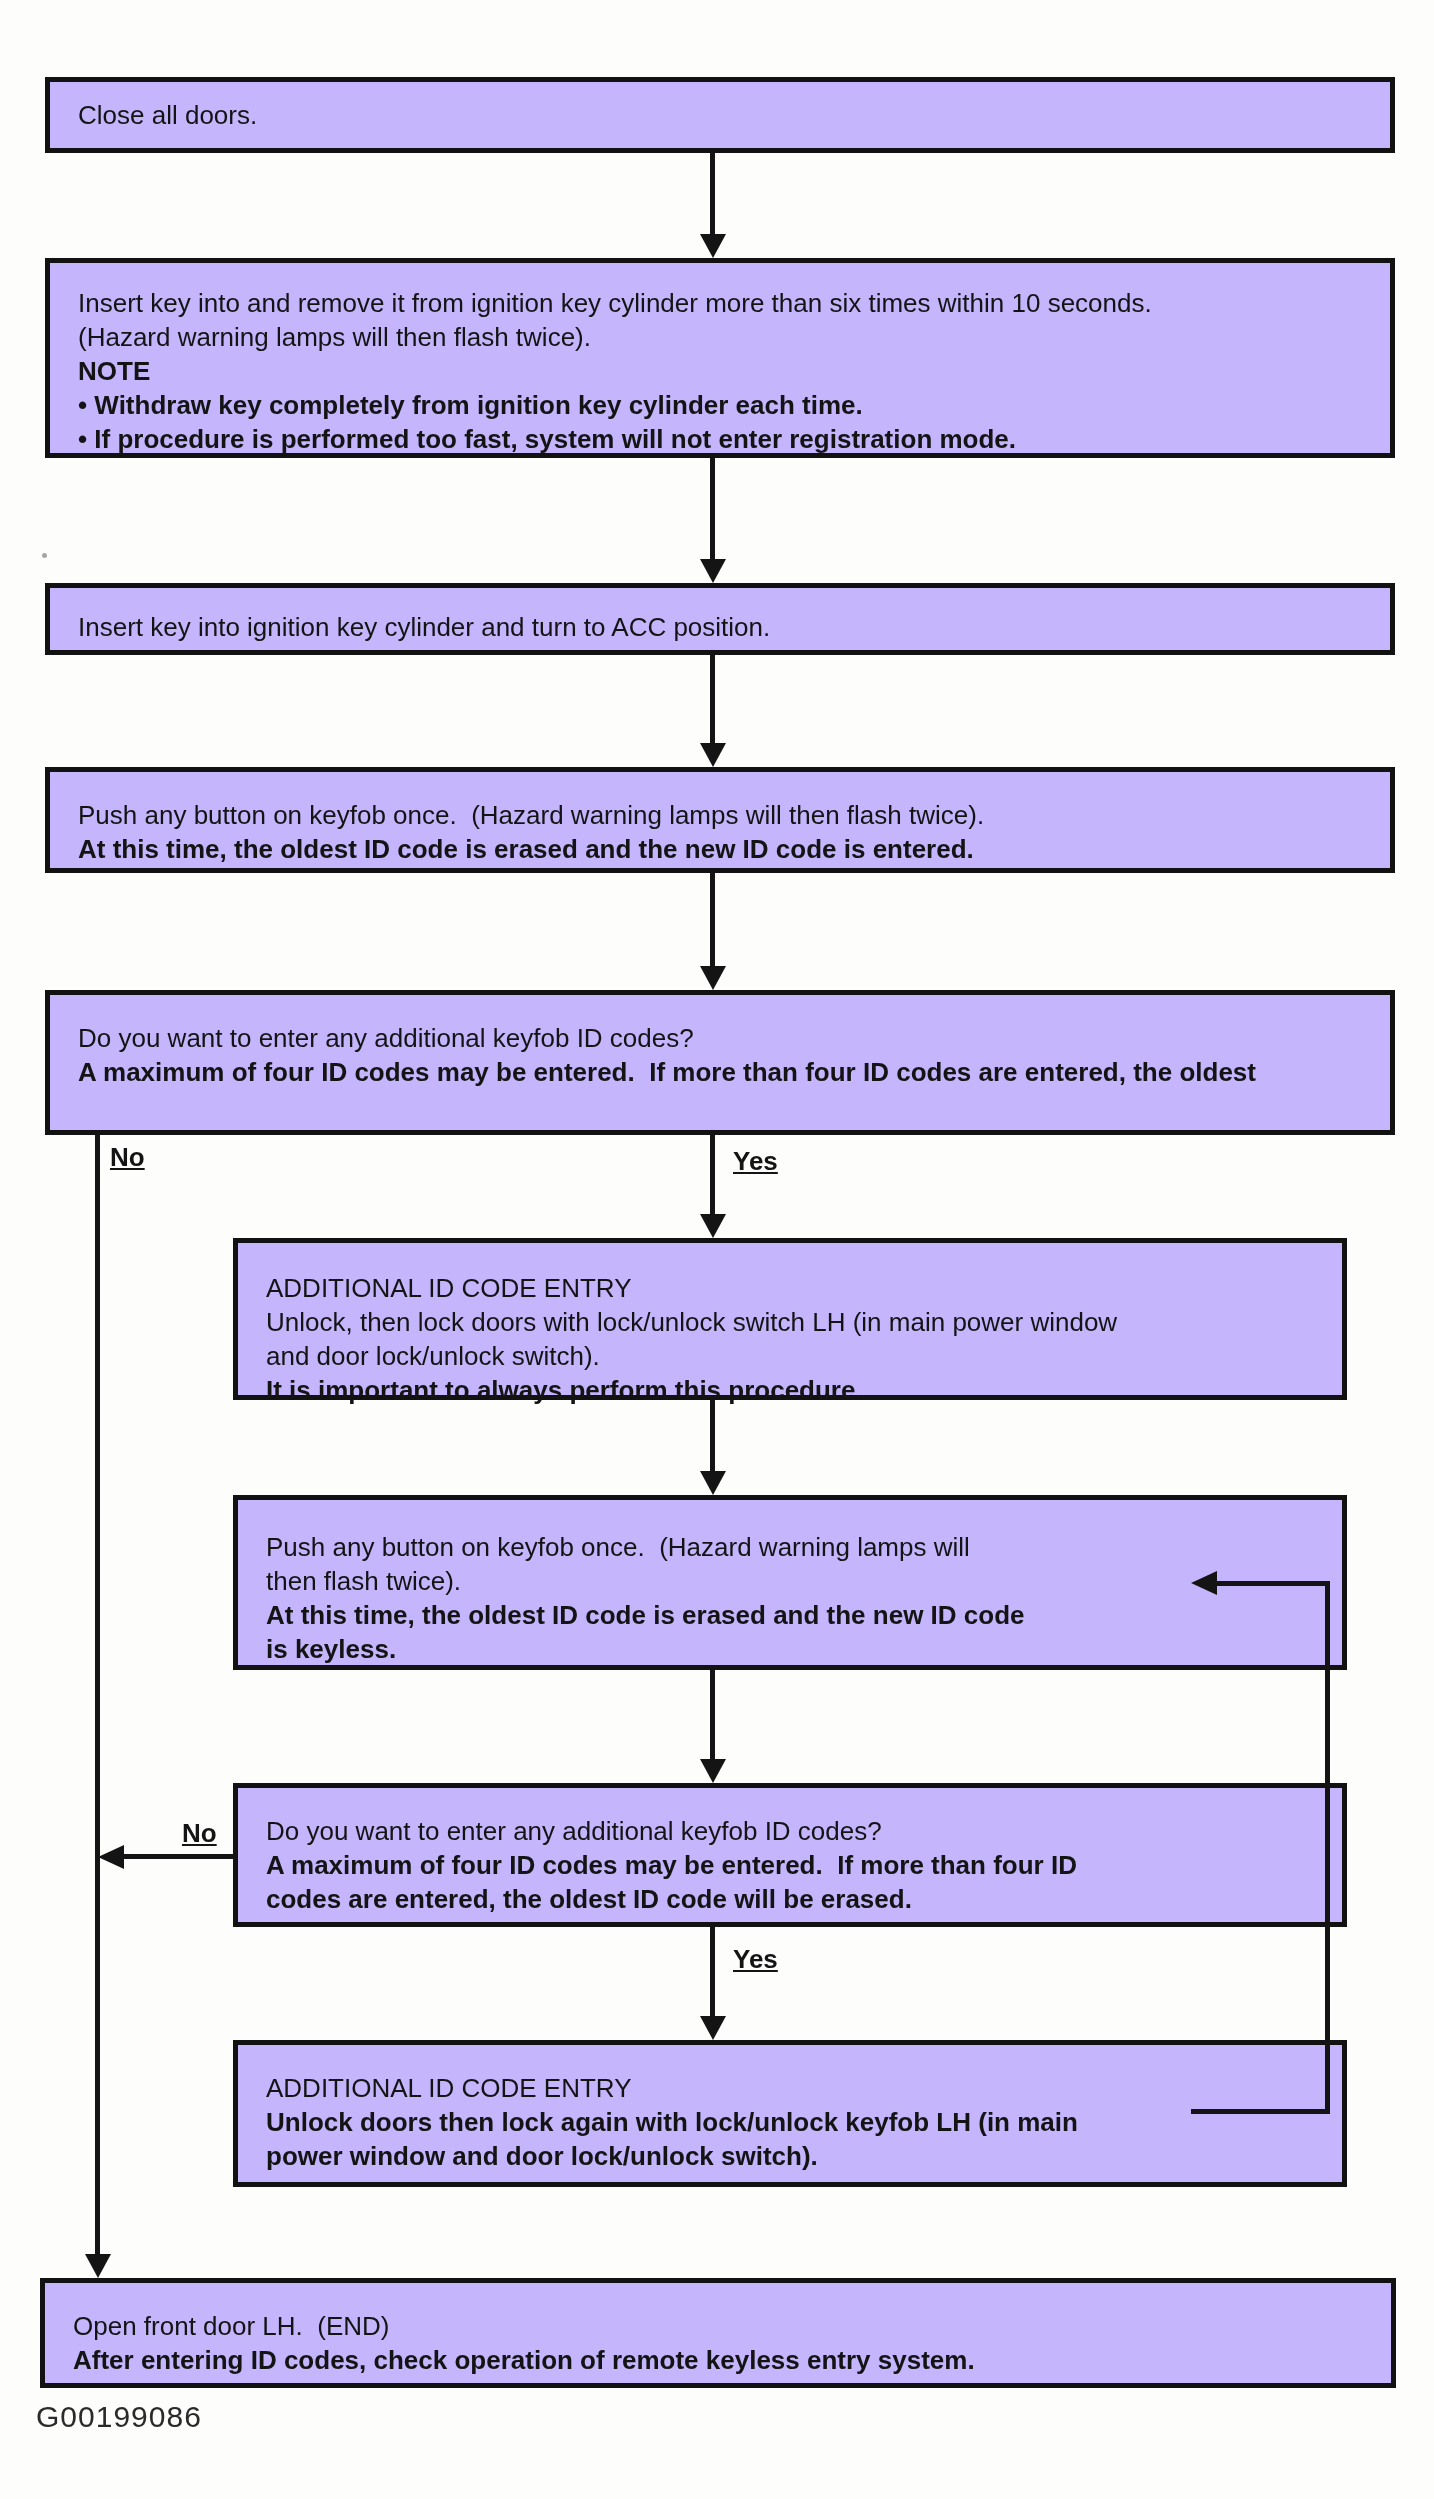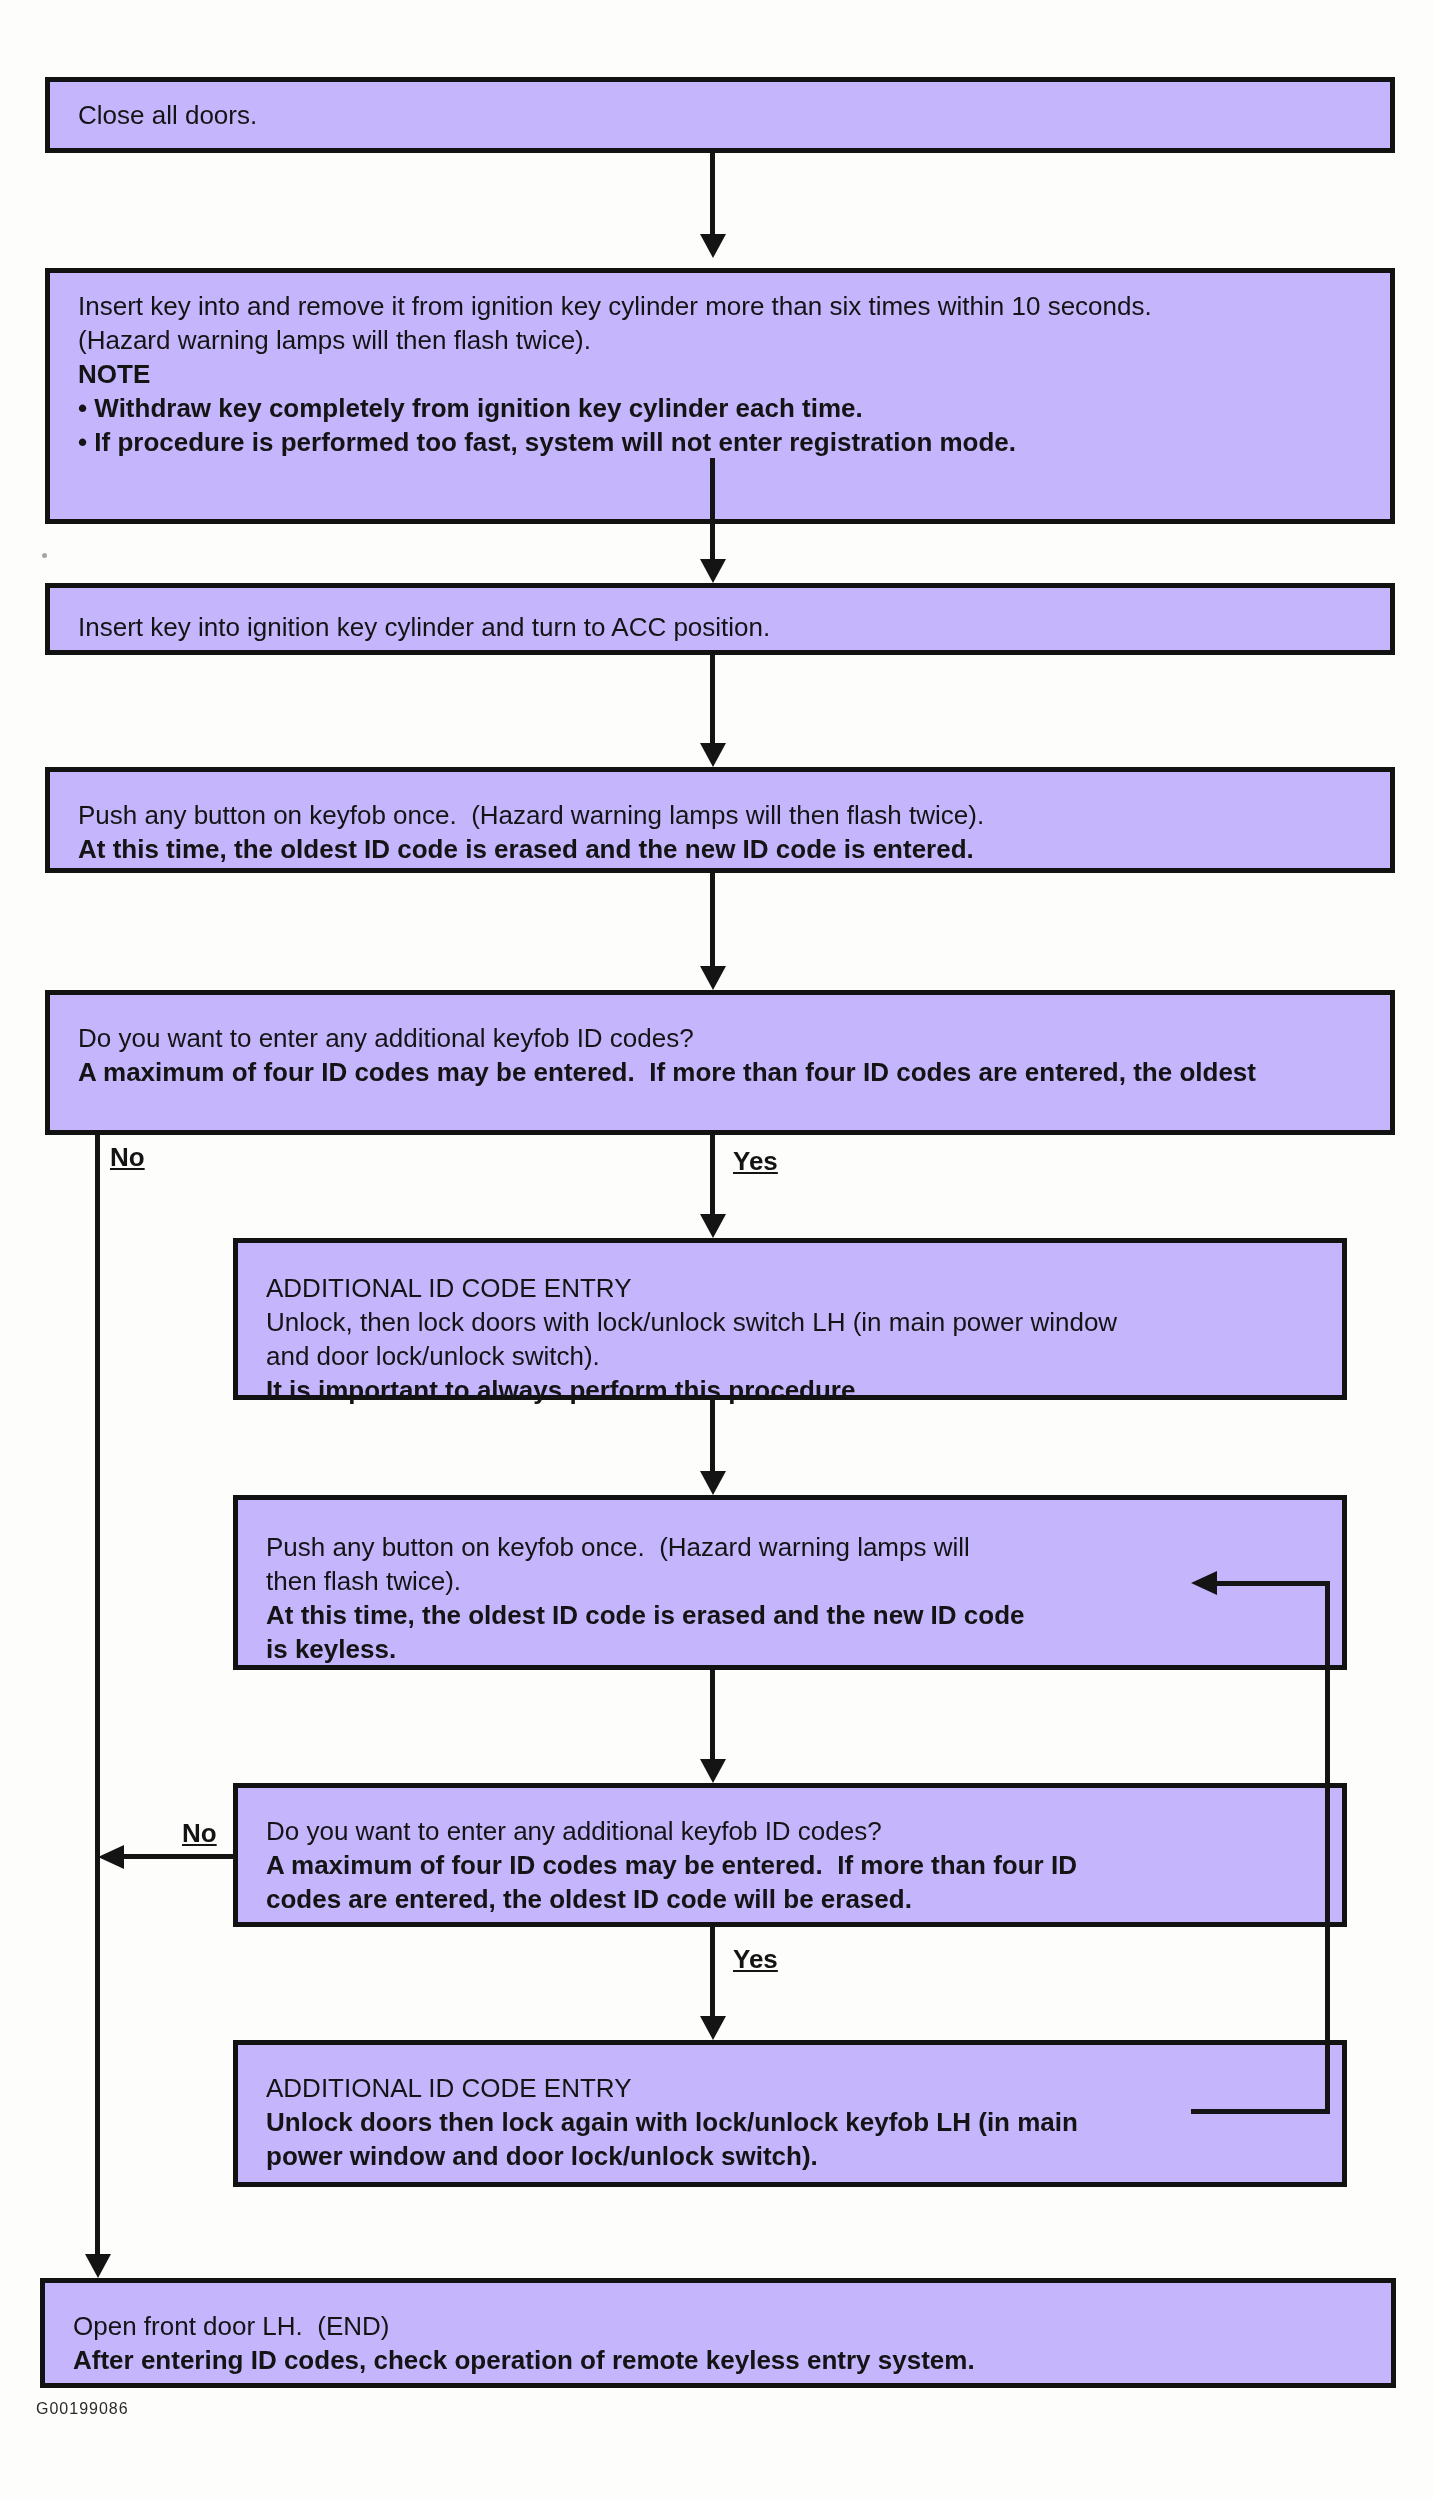--- a/index.html
+++ b/index.html
@@ -18,36 +18,36 @@
   .box.inner { left:233px; width:1114px; }
   .box.bottom { left:40px; width:1356px; }
   .ln { font-size:26px; line-height:34px; white-space:pre; color:#141414; }
   .ln.b { font-weight:bold; }
   .vline { position:absolute; width:5px; background:#141414; }
   .hline { position:absolute; height:5px; background:#141414; }
   .tri { position:absolute; width:0; height:0; }
   .tri.down { border-left:13px solid transparent; border-right:13px solid transparent; border-top:24px solid #141414; }
   .tri.left { border-top:12px solid transparent; border-bottom:12px solid transparent; border-right:26px solid #141414; }
   .blabel { position:absolute; font-size:26px; font-weight:bold; color:#141414; white-space:pre;text-decoration:underline; }
-  .figcode { position:absolute; font-size:16px; color:#2a2a2a; letter-spacing:1px; white-space:pre; }
+  .figcode { position:absolute; font-size:30px; color:#2a2a2a; letter-spacing:1px; white-space:pre; }
   .artifact { position:absolute; width:5px; height:5px; background:#6a6a6a; border-radius:50%; opacity:.6; }
 </style>
 </head>
 <body>
 
 <div class="canvas">
 
   <div class="box wide" style="top:77px;height:76px;padding-top:16px;">
     <div class="ln">Close all doors.</div>
   </div>
 
   <div class="vline" style="left:710px;top:153px;height:83px;"></div>
   <div class="tri down" style="left:700px;top:234px;"></div>
 
-  <div class="box wide" style="top:268px;height:256px;padding-top:16px;">
+  <div class="box wide" style="top:258px;height:200px;padding-top:23px;">
     <div class="ln">Insert key into and remove it from ignition key cylinder more than six times within 10 seconds.</div>
     <div class="ln">(Hazard warning lamps will then flash twice).</div>
     <div class="ln b">NOTE</div>
     <div class="ln b">• Withdraw key completely from ignition key cylinder each time.</div>
     <div class="ln b">• If procedure is performed too fast, system will not enter registration mode.</div>
   </div>
 
   <div class="artifact" style="left:42px;top:553px;"></div>
 
   <div class="vline" style="left:710px;top:458px;height:102px;"></div>

